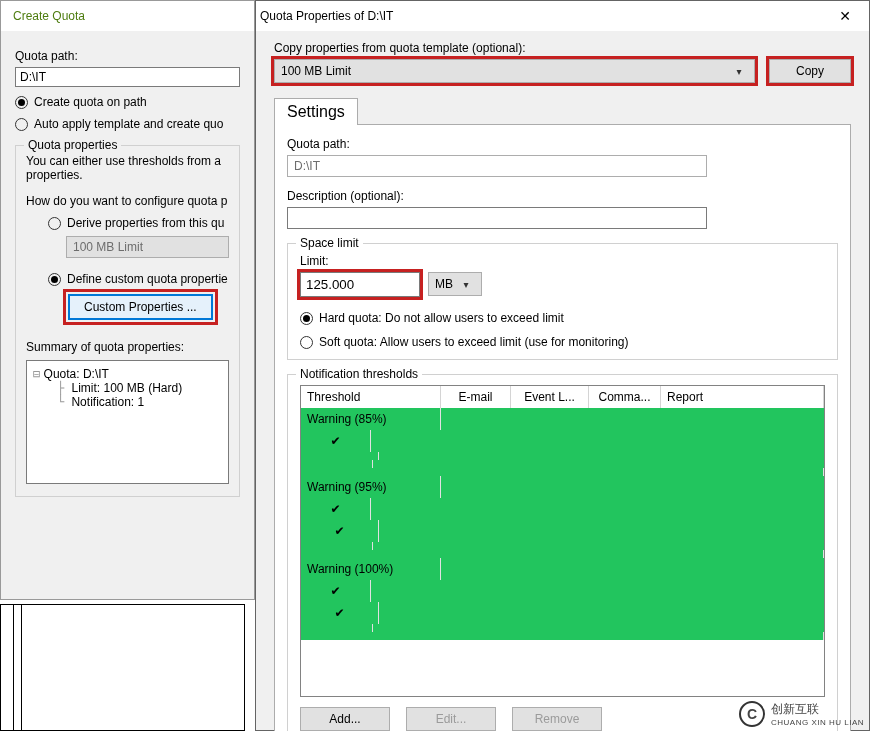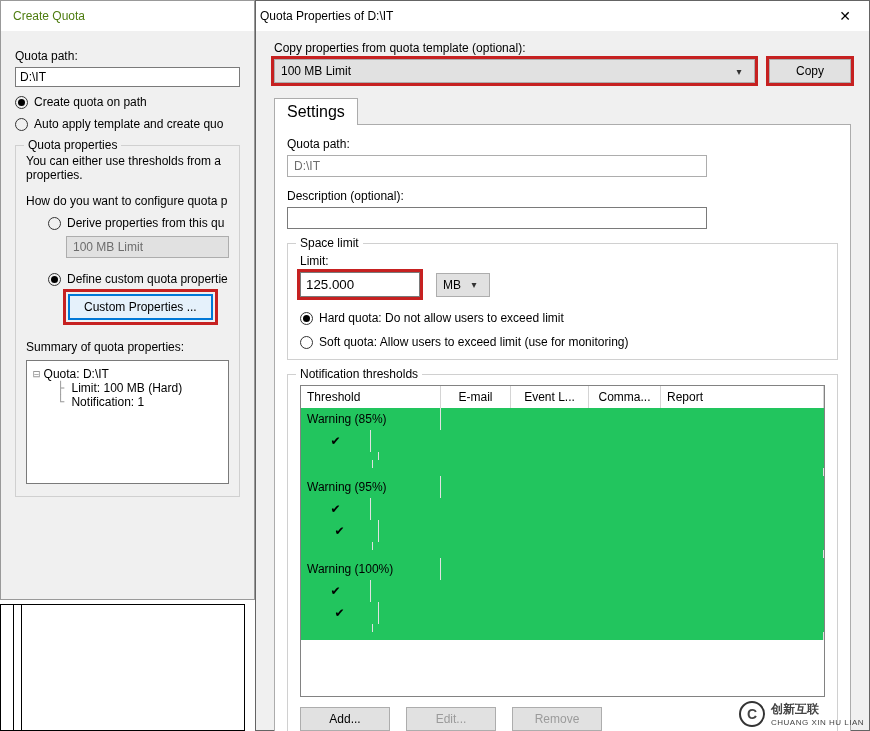--- a/index.html
+++ b/index.html
@@ -171,21 +171,21 @@
 
         <div>Quota path:</div>
         <div class="ro-input" style="margin-top:4px">D:\IT</div>
 
         <div style="margin-top:12px">Description (optional):</div>
         <input class="txt-input" style="margin-top: 4px; width: 420px; height: 22px;" value="">
 
         <div class="fieldset">
           <span class="fieldset-title">Space limit</span>
           <div>Limit:</div>
-          <div style="display:flex; gap:16px; margin-top:4px; align-items:center">
+          <div style="display:flex; gap:8px; margin-top:4px; ">
             <input class="txt-input red-box" style="width: 120px; padding: 4px 5px;" value="125.000">
             <div class="combo" style="width:54px">
               <span style="flex:1">MB</span>
               <span class="combo-arrow">▾</span>
             </div>
           </div>
           <div class="radio-row" style="margin-top:14px">
             <span class="radio-outer checked">
                 <span class="dot"></span>
               </span>
@@ -248,16 +248,16 @@
 
     <div style="display:flex; justify-content:flex-end; margin-top:14px">
       <span class="red-box" style="padding:2px"><span class="ok-btn" style="display:inline-block">OK</span></span>
     </div>
   </div>
 </div>
 
 <div class="logo">
   <span class="logo-c">C</span>
   <span>
-    <div style="font-weight:bold">创新互联</div>
+    <div style="font-weight:normal">创新互联</div>
     <div style="font-size:8px; letter-spacing:0.5px">CHUANG XIN HU LIAN</div>
   </span>
 </div>
 
 </body></html>

